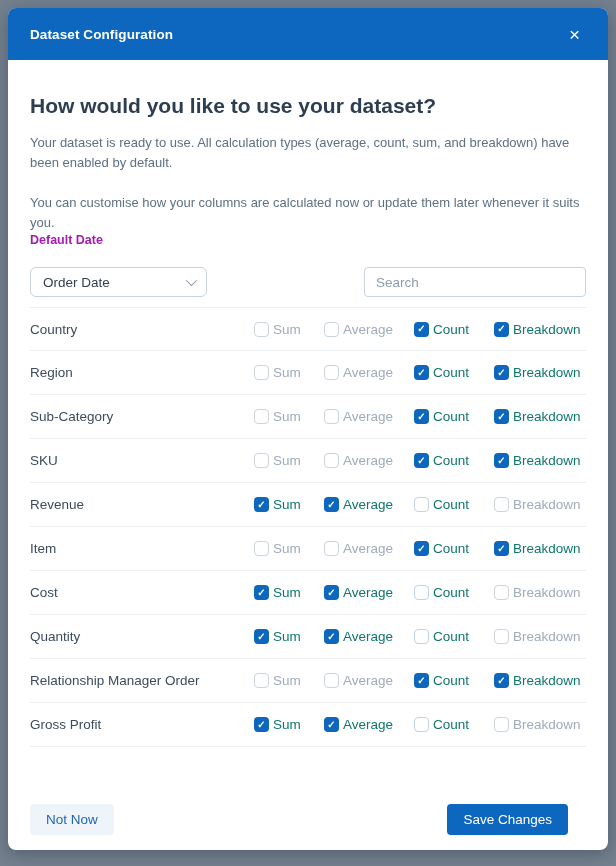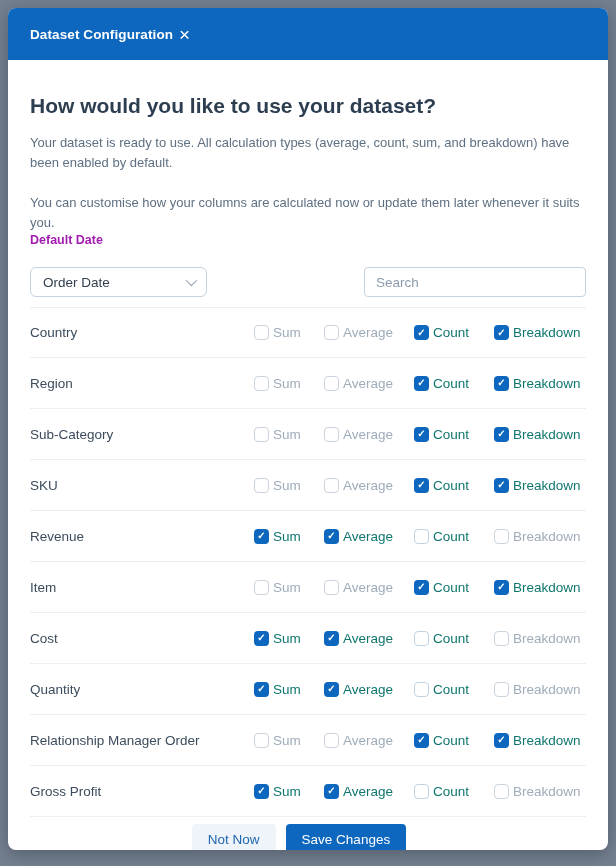--- a/index.html
+++ b/index.html
@@ -19,20 +19,21 @@
     overflow: hidden;
     box-shadow: 0 4px 18px rgba(20,30,45,.35);
     display: flex;
     flex-direction: column;
   }
   .modal-header {
     flex: 0 0 52px;
     background: #0D67BE;
     display: flex;
     align-items: center;
+    justify-content: space-between;
     padding: 0 22px 0 22px;
   }
   .modal-title {
     color: #ffffff;
     font-size: 13.5px;
     font-weight: bold;
     letter-spacing: .1px;
   }
   .close-btn {
     color: #ffffff;
@@ -103,21 +104,21 @@
     font-size: 13.5px;
     color: #33404F;
     outline: none;
   }
   .search-input::placeholder { color: #8C9CAE; }
   .columns-table { margin-top: 10px; }
   .row {
     display: grid;
     grid-template-columns: 1fr 70px 90px 80px 92px;
     align-items: center;
-    height: 51px;
+    height: 44px;
     border-bottom: 1px solid #ECEFF2;
   }
   .row:first-child { border-top: 1px solid #ECEFF2; }
   .row-label { font-size: 13.5px; color: #3C4C5C; }
   .cb-group {
     display: flex;
     align-items: center;
     gap: 4px;
   }
   .cb {
@@ -143,21 +144,21 @@
   }
   .cb-group.disabled .cb {
     background: #ffffff;
     border: 1px solid #CBD4DC;
   }
   .cb-label { font-size: 13.5px; color: #0f766e; }
   .cb-group.disabled .cb-label { color: #9FACBA; }
   .modal-footer {
     flex: 0 0 53px;
     display: flex;
-    justify-content: center;
+    justify-content: space-between;
     align-items: flex-start;
     gap: 10px;
     padding: 7px 40px 0 22px;
   }
   .btn {
     border: none;
     border-radius: 4px;
     font-family: "Liberation Sans", sans-serif;
     font-size: 13.5px;
     padding: 8px 16px;

